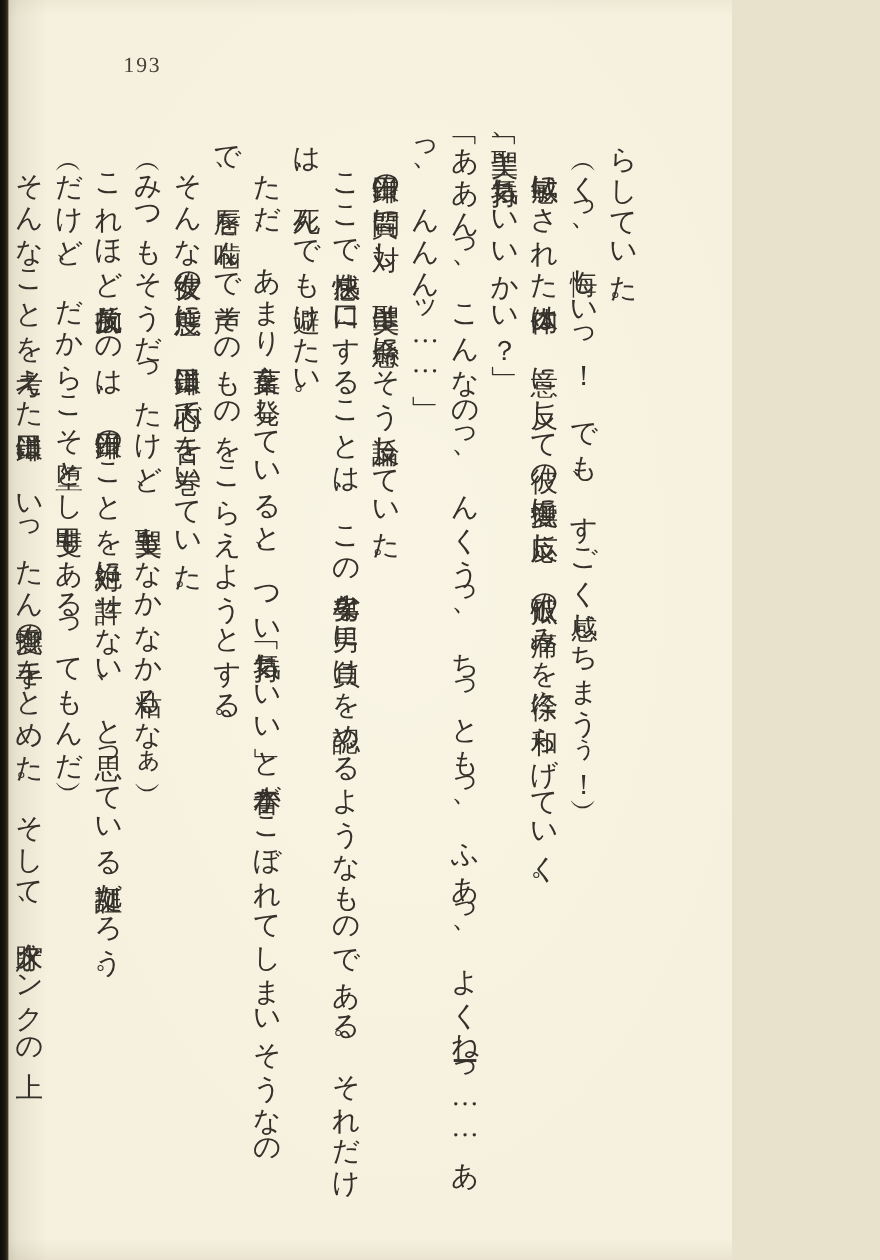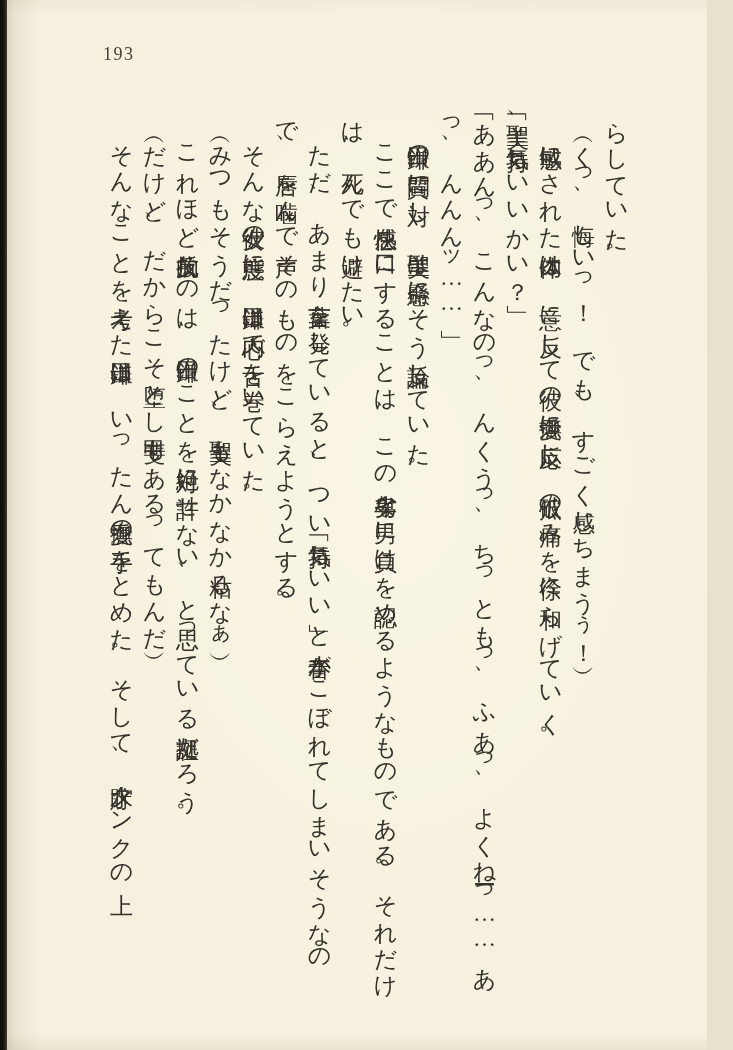--- a/index.html
+++ b/index.html
@@ -6,21 +6,21 @@
     margin: 0;
     padding: 0;
     width: 733px;
     height: 1050px;
     overflow: hidden;
     background: #e8e2cd;
     font-family: "Liberation Serif", "DejaVu Serif", serif;
   }
   .page {
     position: relative;
-    width: 707px;
+    width: 610px;
     height: 1050px;
     background: #f6f1de;
     
     background-image:
       linear-gradient(90deg, rgba(70,58,34,0.22) 0px, rgba(70,58,34,0.08) 14px, rgba(70,58,34,0.0) 40px),
       linear-gradient(0deg, rgba(120,105,70,0.10) 0px, rgba(120,105,70,0.0) 18px),
       linear-gradient(180deg, rgba(120,105,70,0.06) 0px, rgba(120,105,70,0.0) 14px),
       radial-gradient(ellipse at 55% 45%, rgba(255,252,240,0.35) 0%, rgba(0,0,0,0) 70%);
   }
   

